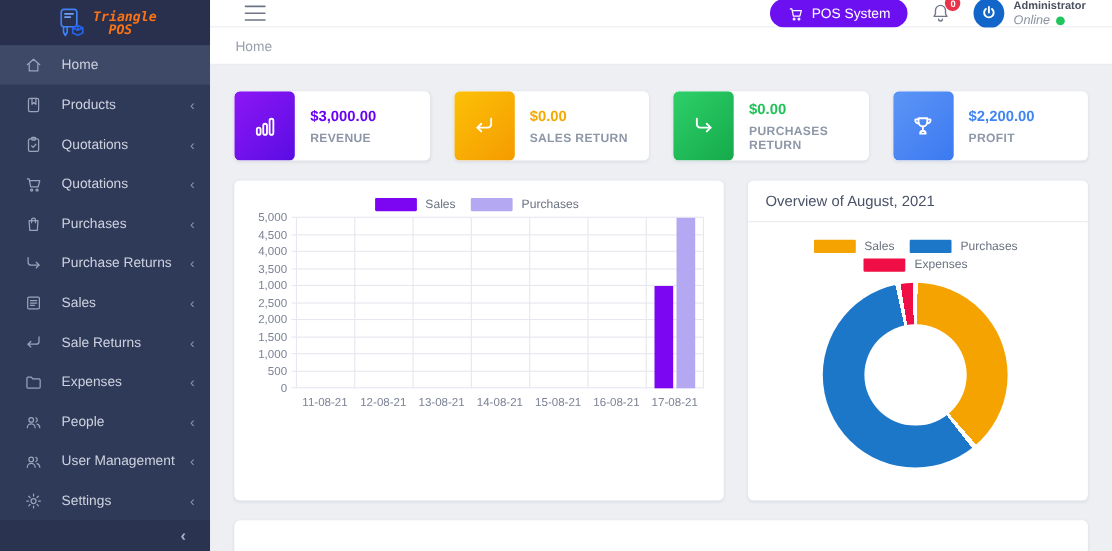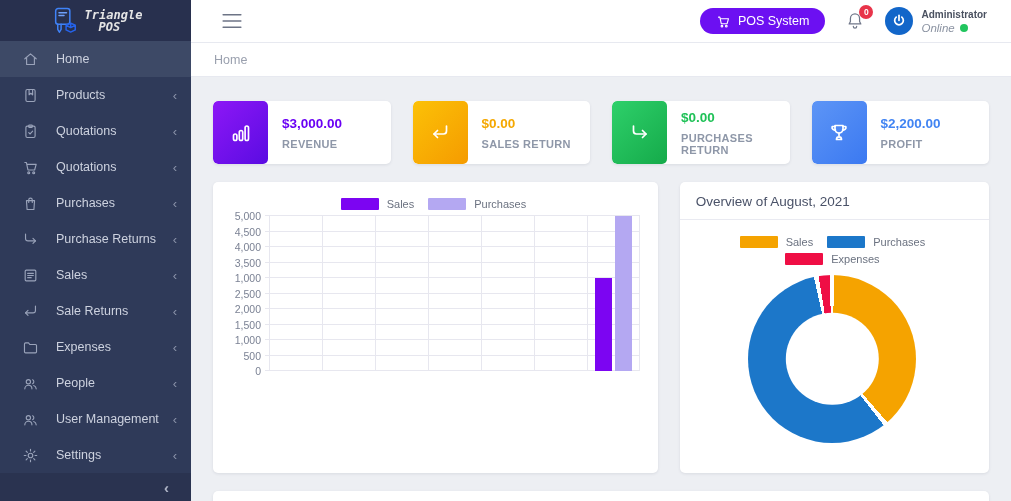--- a/index.html
+++ b/index.html
@@ -2,34 +2,34 @@
 <html><head>
 <meta charset="utf-8">
 <style>
   * { margin:0; padding:0; box-sizing:border-box; }
   html,body { width:1011px; height:501px; overflow:hidden; }
   body { font-family:"Liberation Sans", sans-serif; display:flex; background:#edeff3; }
 
   
   .sidebar { width:191px; min-width:191px; background:#2f3a59; display:flex; flex-direction:column; }
   .logo-area { height:41px; background:#28304e; display:flex; align-items:center; justify-content:center; gap:6px; }
-  .logo-text { color:#e5e5e5; font-family:"DejaVu Sans Mono", monospace; font-style:italic; font-weight:bold; font-size:12px; line-height:12px; }
+  .logo-text { color:#f97316; font-family:"DejaVu Sans Mono", monospace; font-style:italic; font-weight:bold; font-size:12px; line-height:12px; }
   .logo-text .l2 { padding-left:14px; }
   .nav { flex:1; overflow:hidden; }
   .nav-item { height:36px; display:flex; align-items:center; padding:0 14px 0 22px; cursor:pointer; color:#cdd2df; }
   .nav-item.active { background:#3d4966; }
   .nav-item .nav-icon { width:17px; height:17px; color:#9aa3ba; display:flex; margin-right:17px; flex:none; }
   .nav-item .nav-label { font-size:12.5px; flex:1; white-space:nowrap; }
   .nav-item .nav-chevron { color:#8b93a9; font-size:13px; line-height:13px; }
   .sidebar-footer { height:28px; background:#2a3350; display:flex; align-items:center; justify-content:flex-end; padding-right:22px; }
   .collapse-chevron { color:#aeb4c6; font-weight:bold; font-size:15px; cursor:pointer; }
 
   
   .main { flex:1; display:flex; flex-direction:column; min-width:0; }
-  .topbar { height:43px; background:#fff; border-bottom:1px solid #e7e9f0; display:flex; align-items:center; padding:0 24px 0 30px; }
+  .topbar { height:25px; background:#fff; border-bottom:1px solid #e7e9f0; display:flex; align-items:center; padding:0 24px 0 30px; }
   .menu-btn { width:22px; height:16px; color:#6d7486; cursor:pointer; }
   .topbar-right { margin-left:auto; display:flex; align-items:center; gap:20px; }
   .pos-btn { background:#6c10f2; color:#fff; border:none; border-radius:16px; height:26px; padding:0 16px; font-size:12.5px; display:flex; align-items:center; gap:7px; cursor:pointer; font-family:inherit; }
   .bell-wrap { position:relative; width:20px; height:20px; cursor:pointer; color:#707789; }
   .badge { position:absolute; top:-6px; right:-8px; background:#e8344a; color:#fff; font-size:8.5px; font-weight:bold; width:14px; height:14px; border-radius:50%; display:flex; align-items:center; justify-content:center; }
   .user-wrap { display:flex; align-items:center; gap:8px; cursor:pointer; }
   .avatar { width:28px; height:28px; border-radius:50%; background:#1266c9; color:#fff; display:flex; align-items:center; justify-content:center; }
   .user-name { font-size:10px; font-weight:bold; color:#4a5160; line-height:14px; }
   .user-status { font-size:11.5px; font-style:italic; color:#8b93a2; display:flex; align-items:center; gap:5px; }
   .status-dot { width:8px; height:8px; border-radius:50%; background:#21c55e; display:inline-block; }
@@ -387,20 +387,29 @@
                 <div class="col" style="left: 28.5714%; width: 14.2857%;"></div>
                 <div class="col" style="left: 42.8571%; width: 14.2857%;"></div>
                 <div class="col" style="left: 57.1429%; width: 14.2857%;"></div>
                 <div class="col" style="left: 71.4286%; width: 14.2857%;"></div>
                 <div class="col" style="left: 85.7143%; width: 14.2857%;">
                   <div class="bar" style="background: rgb(124, 5, 242); height: 60%; left: calc(50% - 18.5px);"></div>
                   <div class="bar" style="background: rgb(180, 168, 242); height: 100%; left: calc(50% + 1.5px);"></div>
                 </div>
               </div>
           </div>
+          <div class="x-labels" id="x-labels">
+              <div class="x-tick-label">11-08-21</div>
+              <div class="x-tick-label">12-08-21</div>
+              <div class="x-tick-label">13-08-21</div>
+              <div class="x-tick-label">14-08-21</div>
+              <div class="x-tick-label">15-08-21</div>
+              <div class="x-tick-label">16-08-21</div>
+              <div class="x-tick-label">17-08-21</div>
+            </div>
         </div>
       </section>
 
       <section class="chart-card right">
         <div class="chart-card-header">
           <span class="chart-title">Overview of August, 2021</span>
         </div>
         <div class="chart-body">
           <div class="legend-row" id="donut-legend" style="max-width:260px;margin:0 auto 0 auto;">
               <span class="legend-item">

